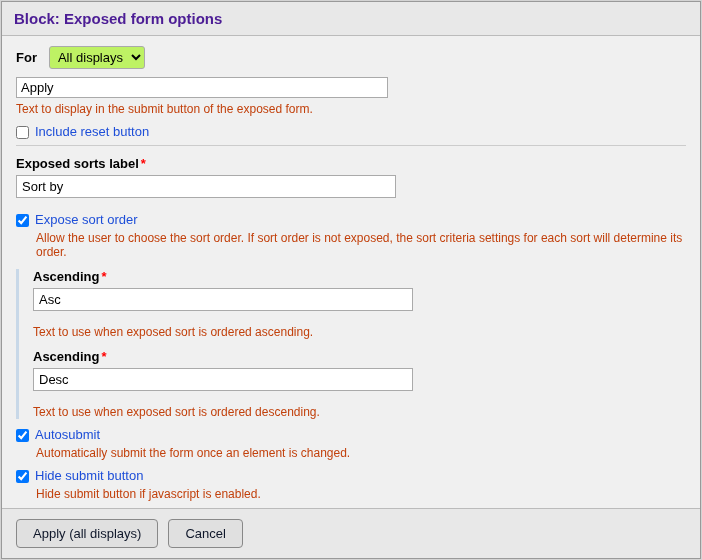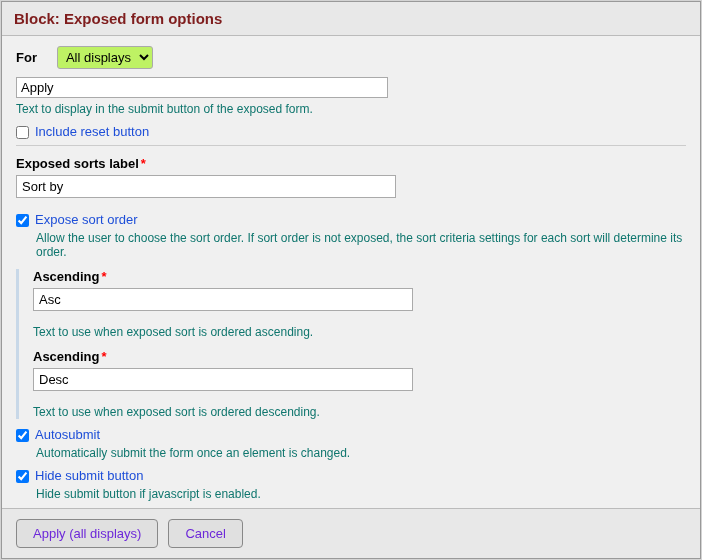--- a/index.html
+++ b/index.html
@@ -22,31 +22,31 @@
       flex-direction: column;
     }
     .dialog-header {
       background: #e8e8e8;
       border-bottom: 1px solid #bbb;
       padding: 8px 12px;
     }
     .dialog-header h2 {
       font-size: 15px;
       font-weight: bold;
-      color: #7f1d1d;
+      color: #4c1d95;
     }
     .dialog-body {
       flex: 1;
       overflow-y: auto;
       padding: 10px 14px;
     }
     .for-row {
       display: flex;
       align-items: center;
-      gap: 20px;
+      gap: 12px;
       margin-bottom: 8px;
     }
     .for-label {
       font-weight: bold;
       font-size: 13px;
     }
     select.for-select {
       font-size: 13px;
       padding: 2px 4px;
       border: 1px solid #aaa;
@@ -57,21 +57,21 @@
       width: 372px;
       font-size: 13px;
       padding: 2px 4px;
       border: 1px solid #aaa;
       background: #fff;
       margin-bottom: 4px;
       display: block;
     }
     .help-text {
       font-size: 12px;
-      color: #0f766e;
+      color: #c2410c;
       margin-bottom: 8px;
     }
     .checkbox-row {
       display: flex;
       align-items: flex-start;
       gap: 6px;
       margin-bottom: 4px;
     }
     .checkbox-row input[type="checkbox"] {
       margin-top: 2px;
@@ -116,21 +116,21 @@
       display: flex;
       gap: 10px;
     }
     .btn {
       font-size: 13px;
       padding: 6px 16px;
       border: 1px solid #888;
       border-radius: 4px;
       cursor: pointer;
       background: #e0e0e0;
-      color: #6d28d9;
+      color: #0f172a;
     }
     .btn-primary {
       background: #e0e0e0;
     }
     .divider {
       height: 1px;
       background: #ccc;
       margin: 6px 0;
     }
   </style>

